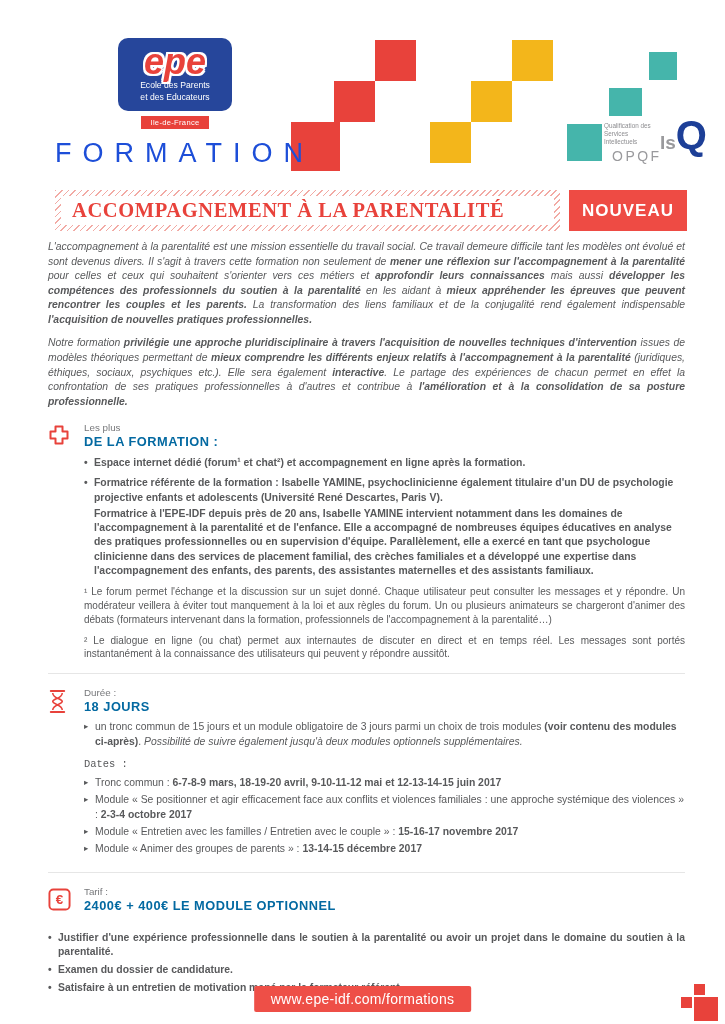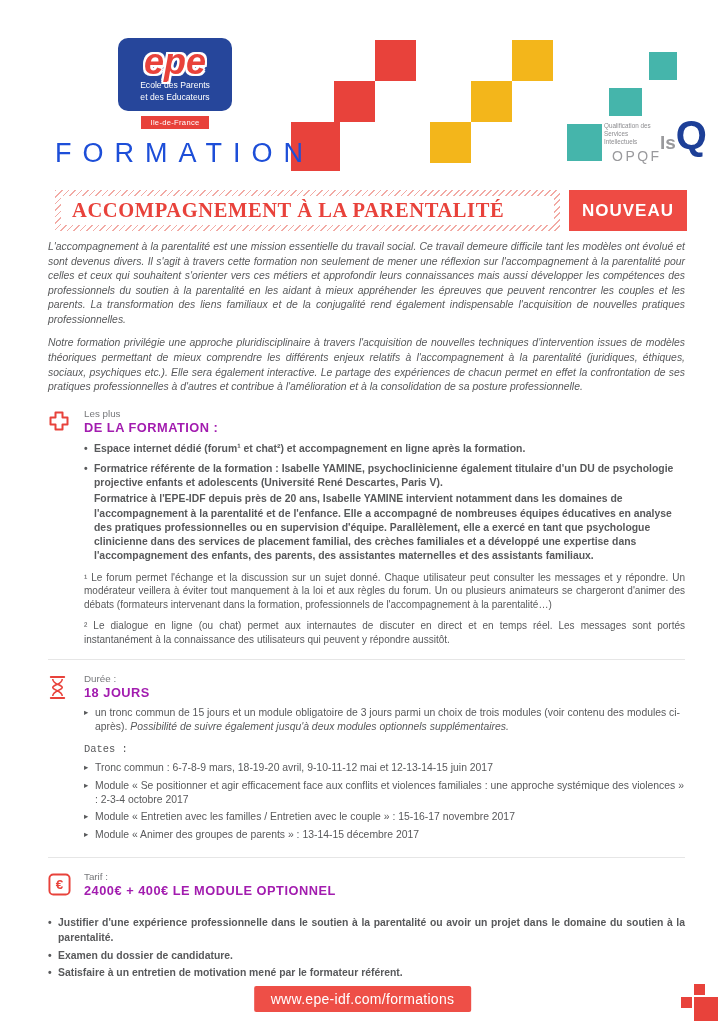--- a/index.html
+++ b/index.html
@@ -36,27 +36,27 @@
   .title-hatch { flex:1; padding:6px;
     background:repeating-linear-gradient(135deg,#f2aaa4 0px,#f2aaa4 1.2px,#ffffff 1.2px,#ffffff 4.6px); }
   .title-inner { background:#fff; height:100%; display:flex; align-items:flex-end; padding:3px 11px; }
   .title-text { font-family:"Liberation Serif",serif; font-size:20.5px; font-weight:bold; color:#e8423b; letter-spacing:.6px; }
   .badge { background:#ee4b44; color:#fff; font-weight:bold; font-size:17px; letter-spacing:1px;
            display:flex; align-items:center; padding:0 13px; }
 
   
   .content { padding:0 40px 0 48px; }
   .intro p { font-size:10.4px; font-style:italic; line-height:1.4; text-align:justify; margin-top:9px; }
-  b { font-weight:normal; }
+  b { font-weight:bold; }
 
   .section { display:flex; gap:11px; margin-top:13px; }
   .section-icon { flex:0 0 25px; width:25px; padding-top:2px; }
   .section-body { flex:1; min-width:0; }
   .sec-label { font-size:9.8px; color:#77787b; }
-  .sec-heading { font-size:12.8px; font-weight:bold; color:#a21caf; letter-spacing:.5px; margin-top:1px; }
+  .sec-heading { font-size:12.8px; font-weight:bold; color:#0369a1; letter-spacing:.5px; margin-top:1px; }
 
   .dot-list { list-style:none; margin-top:7px;font-weight:bold; }
   .dot-list li { position:relative; padding-left:10px; font-size:10.4px; line-height:1.37; margin-bottom:6px; }
   .dot-list li::before { content:"•"; position:absolute; left:0; top:0; }
   .li-cont { margin-top:2px; }
 
   .footnotes p { font-size:10px; line-height:1.38; text-align:justify; margin-top:7px; }
 
   .rule { border:none; border-top:1px solid #e6e6e6; margin:12px 40px 0 48px; }
 

